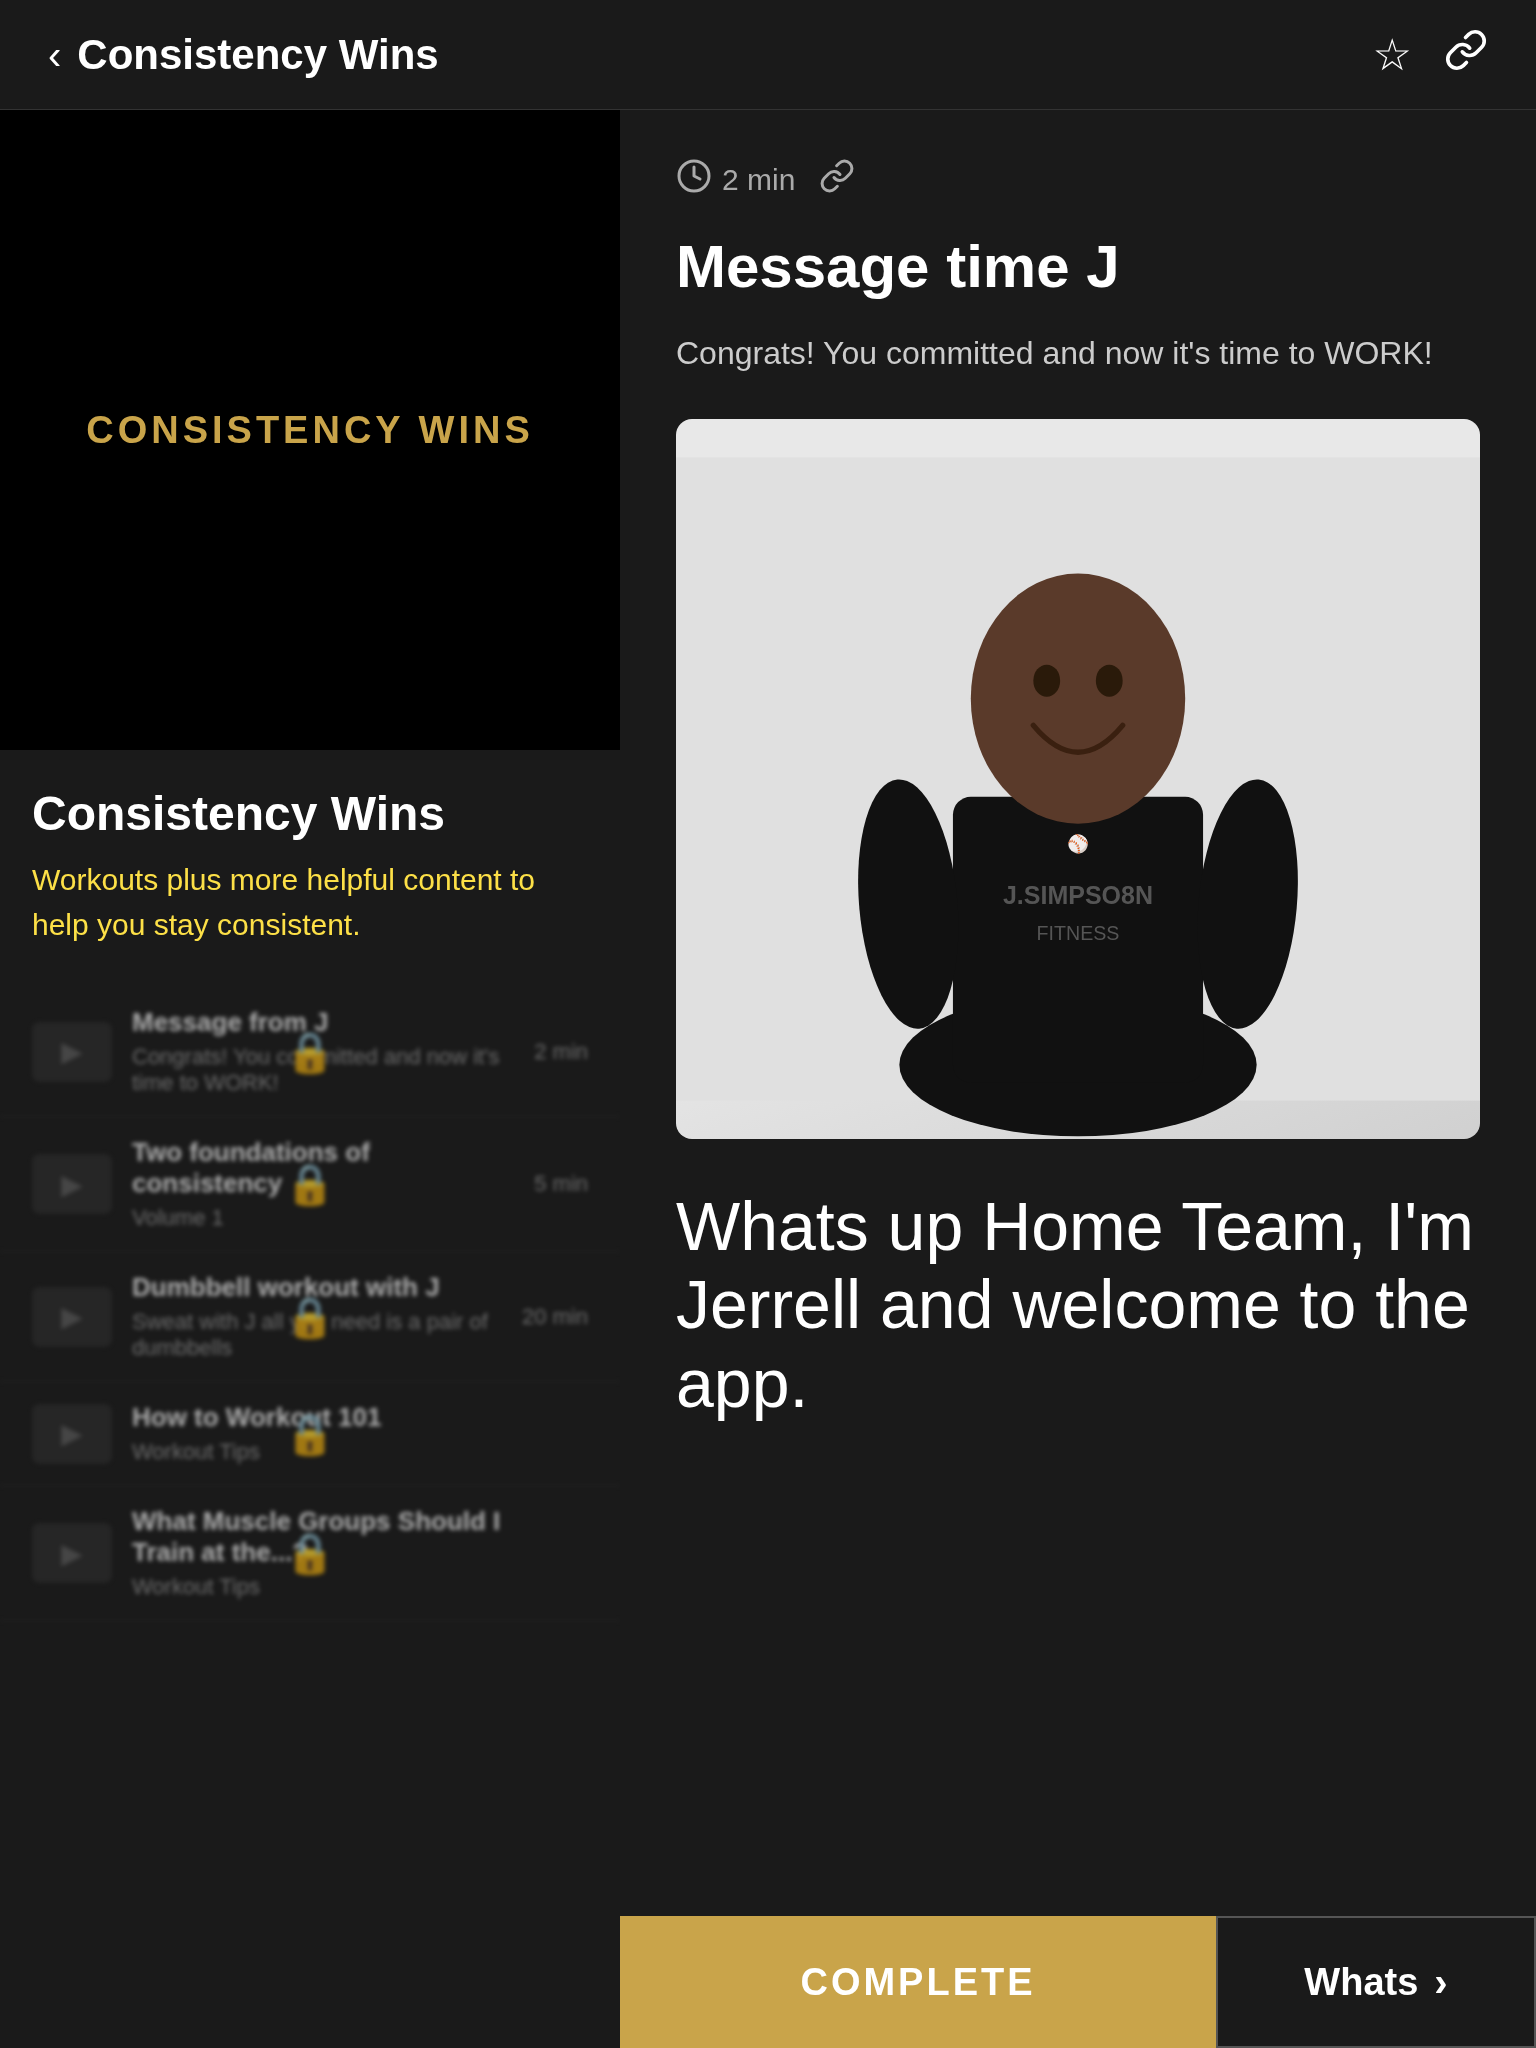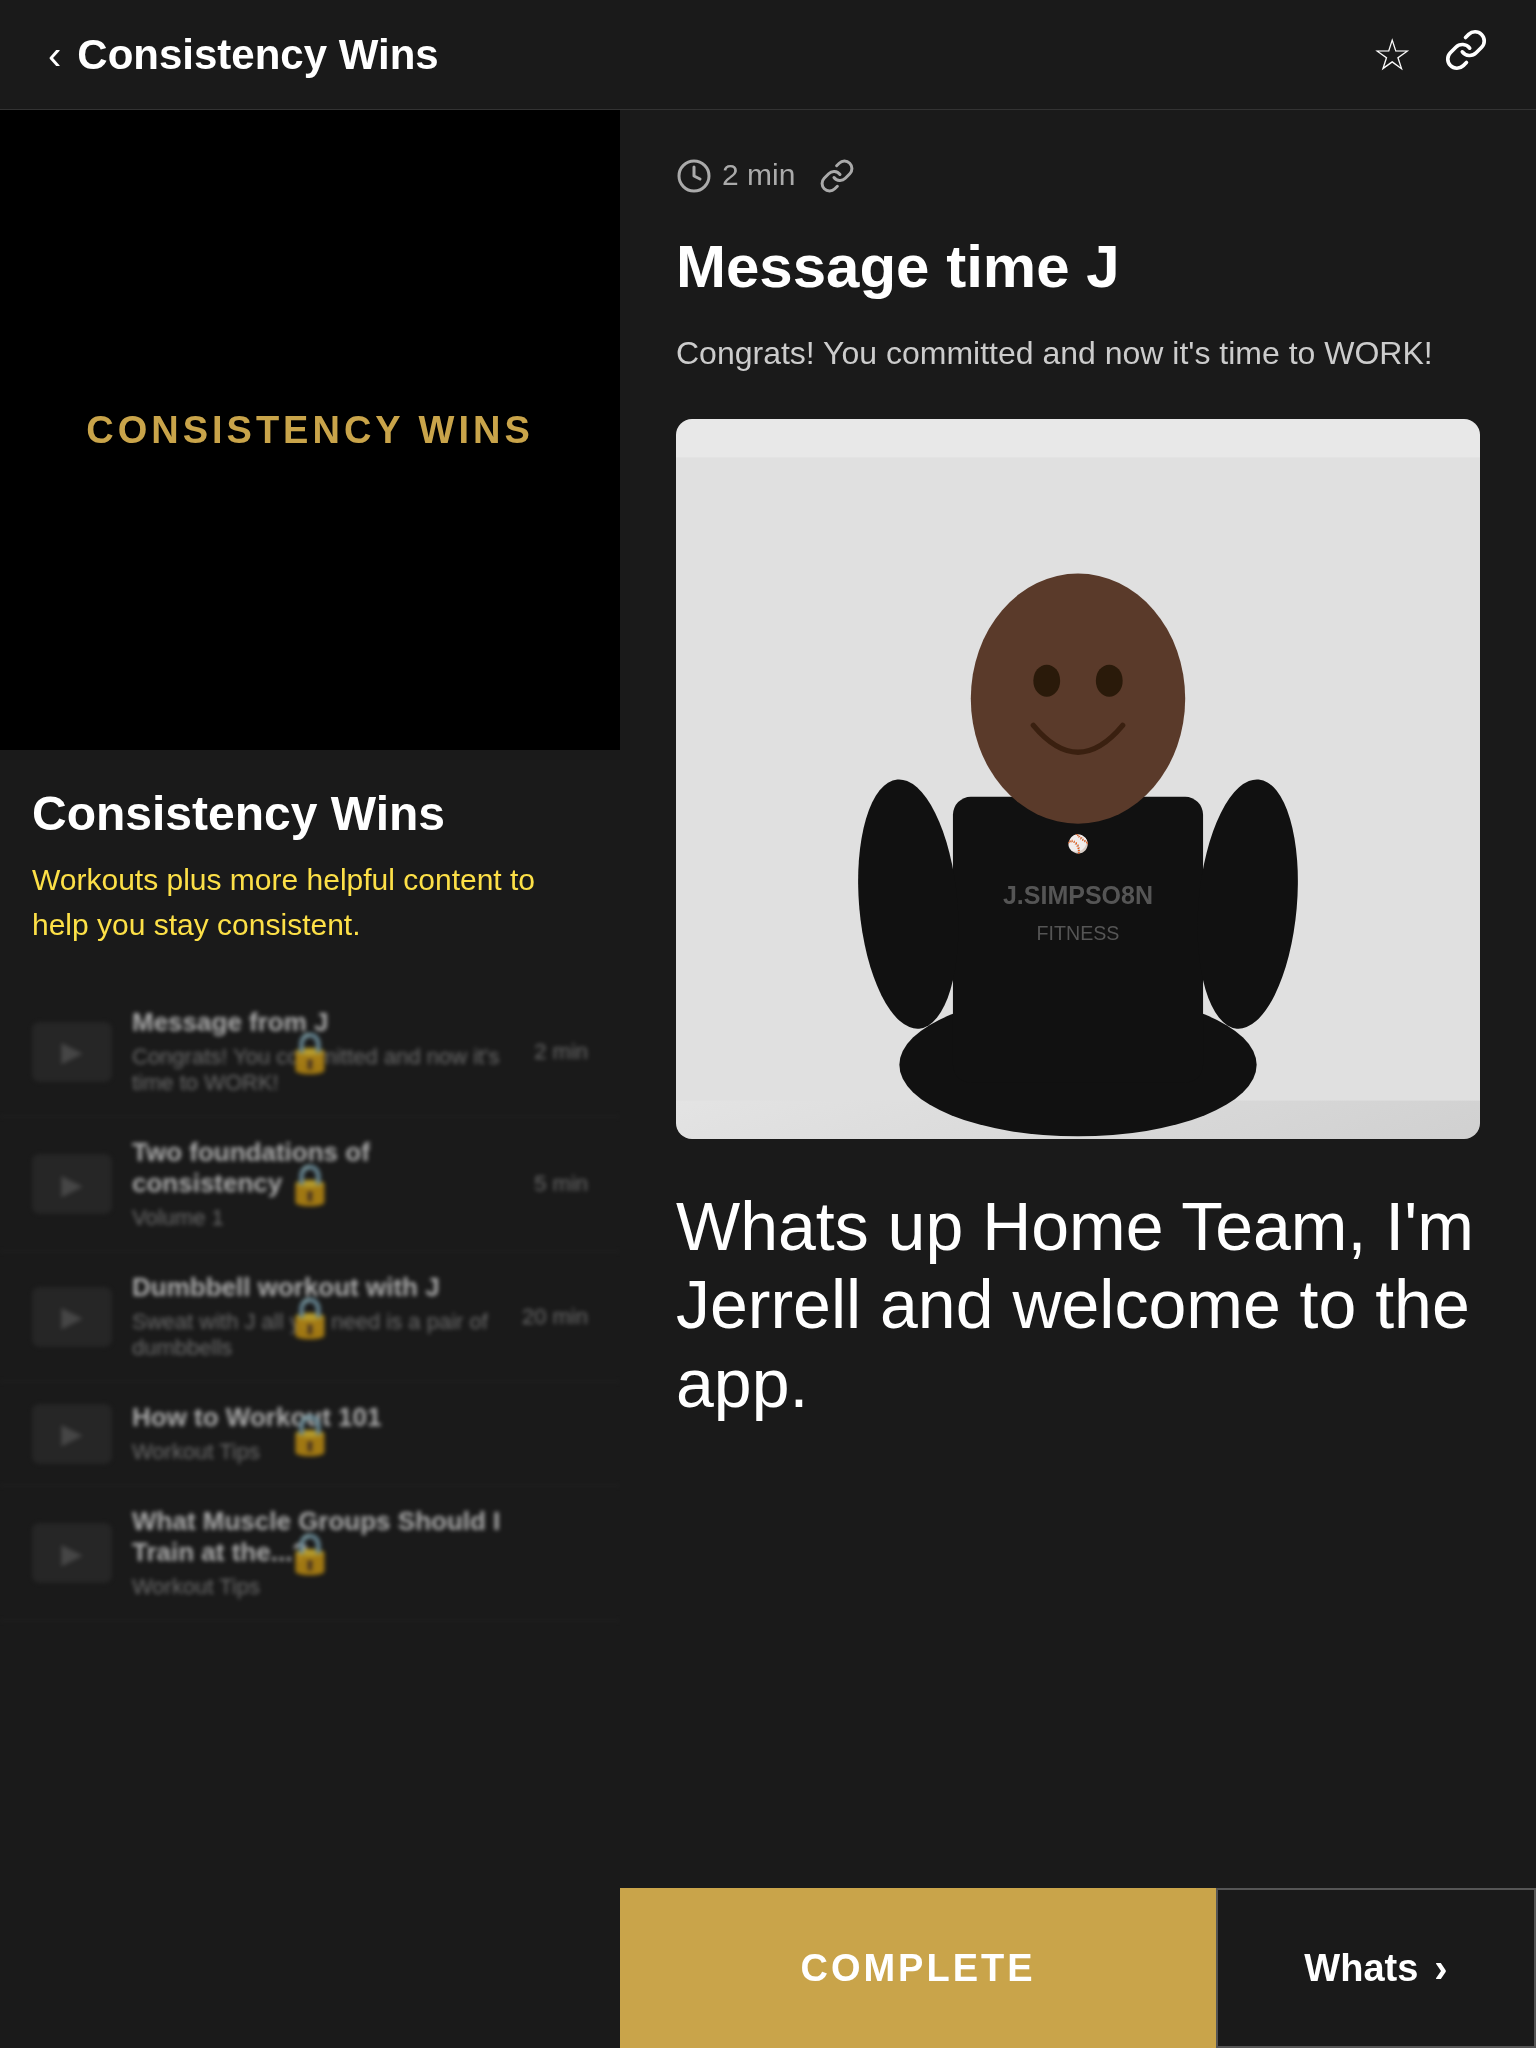--- a/index.html
+++ b/index.html
@@ -167,20 +167,21 @@
     }
 
     .content-meta {
       display: flex;
       align-items: center;
       gap: 24px;
       margin-bottom: 32px;
     }
     .meta-item {
       display: flex;
+      align-items: center;
       gap: 10px;
       font-size: 30px;
       color: #aaa;
     }
     .meta-icon {
       font-size: 32px;
     }
 
     .content-heading {
       font-size: 60px;
@@ -220,21 +221,21 @@
     }
 
     
     .bottom-buttons {
       position: absolute;
       bottom: 0;
       left: 0;
       right: 0;
       display: flex;
       flex-direction: row;
-      height: 160px;
+      height: 132px;
       justify-content: space-between;
     }
     .btn-complete {
       flex: 1;
       background: #c9a44a;
       color: #fff;
       font-size: 38px;
       font-weight: 700;
       letter-spacing: 3px;
       border: none;

